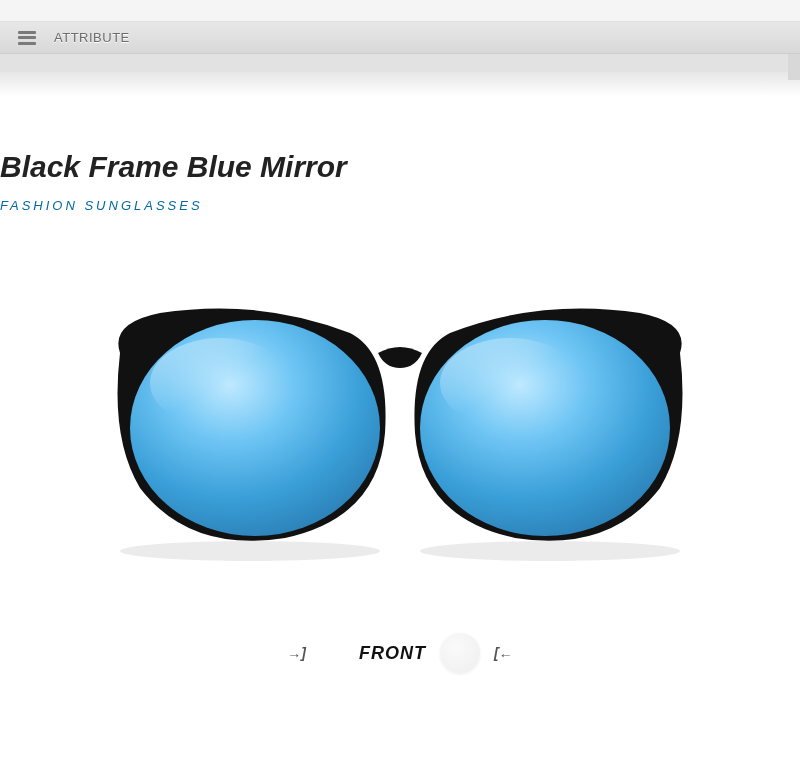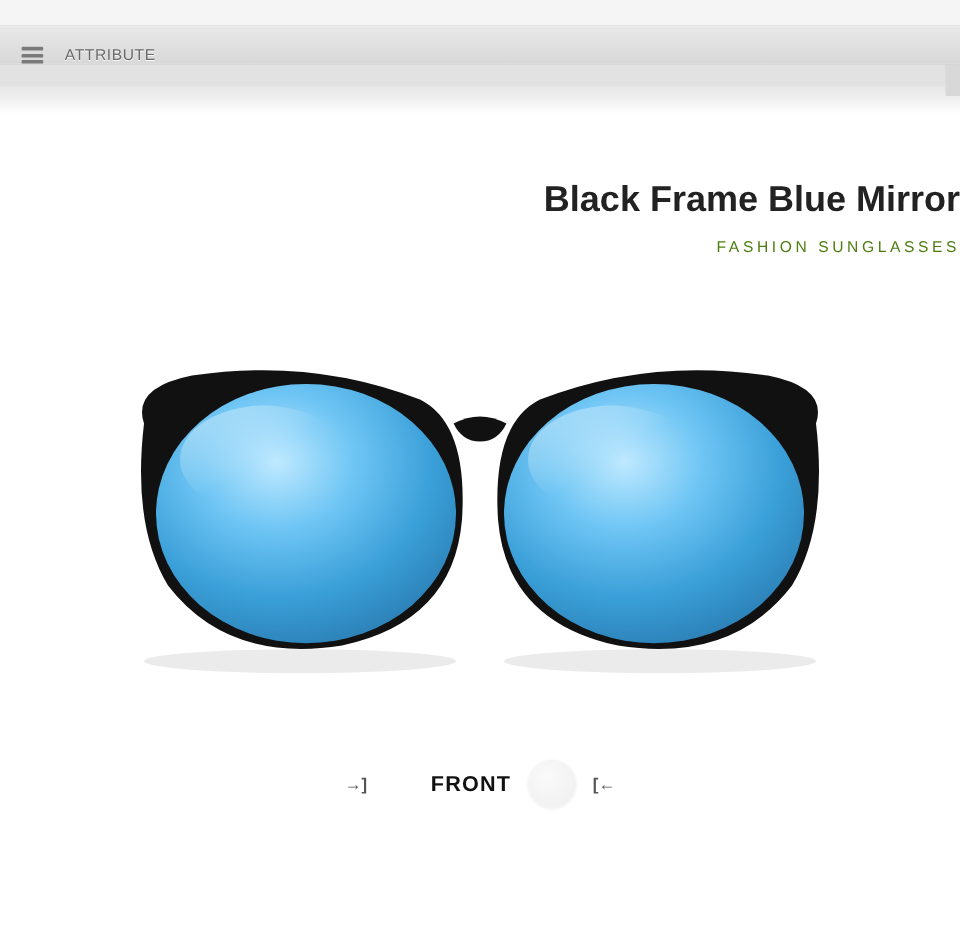--- a/index.html
+++ b/index.html
@@ -16,21 +16,21 @@
     }
     .top-spacer {
       height: 22px;
       background: #f5f5f5;
       border-bottom: 1px solid #e0e0e0;
     }
     .attr-bar {
       height: 32px;
       background: linear-gradient(#e8e8e8, #d8d8d8);
       display: flex;
-      align-items: flex-end;
+      align-items: center;
       padding-left: 18px;
       border-bottom: 1px solid #ccc;
     }
     .hamburger-icon {
       width: 18px;
       height: 14px;
       display: flex;
       flex-direction: column;
       justify-content: space-between;
       margin-right: 18px;
@@ -64,33 +64,34 @@
     }
     .right-scroll {
       position: absolute;
       right: 0;
       top: 54px;
       width: 12px;
       height: 26px;
       background: #d8d8d8;
     }
     .product-area {
-      text-align: right;
+      text-align: left;
       padding-top: 54px;
+      font-style: italic;
     }
     .product-title {
       font-size: 30px;
       font-weight: 600;
       color: #222;
       margin-bottom: 14px;
     }
     .product-subtitle {
       font-size: 13px;
       letter-spacing: 3px;
-      color: #4d7c0f;
+      color: #0369a1;
       font-weight: 500;
     }
     .glasses-svg {
       margin: 80px auto 0;
       display: block;
     }
     .front-label-row {
       display: flex;
       align-items: center;
       justify-content: center;

